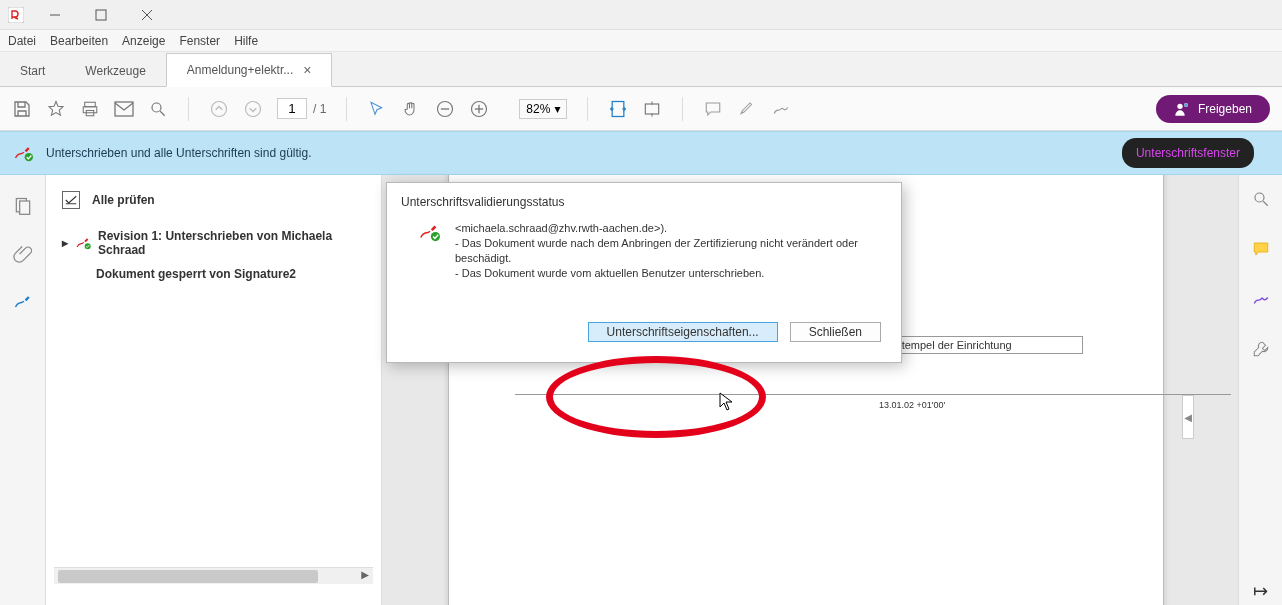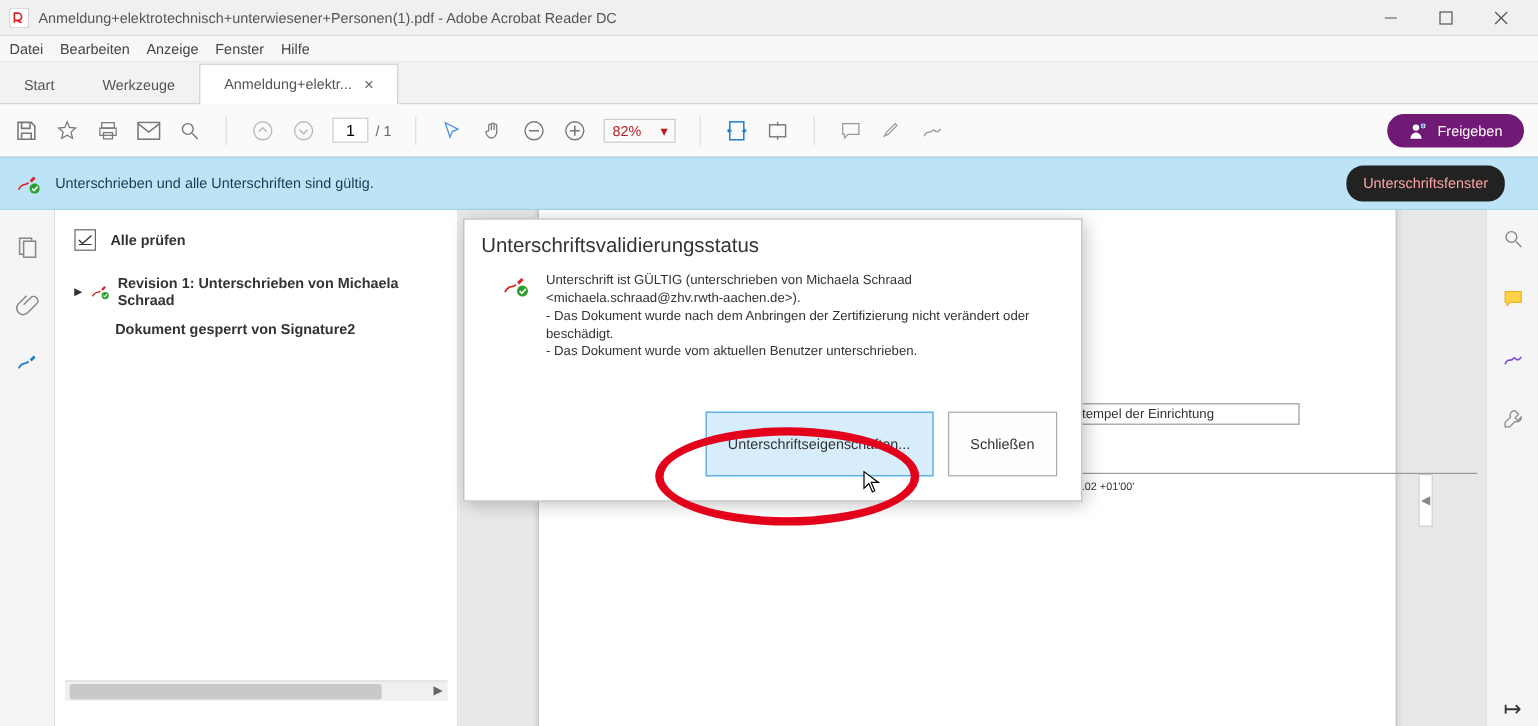--- a/index.html
+++ b/index.html
@@ -63,21 +63,21 @@
       display: flex;
       align-items: center;
       padding: 0 12px;
       gap: 20px;
     }
     .tb-group { display: flex; align-items: center; gap: 14px; }
     .tb-icon { width: 20px; height: 20px; display: inline-flex; align-items: center; justify-content: center; color: #666; }
     .tb-sep { width: 1px; height: 24px; background: #ddd; }
     .page-ind { display: flex; align-items: center; gap: 6px; color: #666; }
     .page-ind input { width: 30px; text-align: center; border: 1px solid #ccc; padding: 2px; }
-    .zoom-disp { display: flex; align-items: center; gap: 16px; color: #b91c1c; border: 1px solid #ccc; padding: 2px 6px; }
+    .zoom-disp { display: flex; align-items: center; gap: 4px; color: #000000; border: 1px solid #ccc; padding: 2px 6px; margin-left: 16px; }
     .share-btn {
       margin-left: auto;
       background: #701a75;
       color: #fff;
       padding: 6px 18px;
       border-radius: 16px;
       display: flex;
       align-items: center;
       gap: 8px;
       font-weight: 500;
@@ -91,21 +91,21 @@
       align-items: center;
       padding-left: 12px;
       gap: 12px;
     }
     .sig-banner .pen { color: #0a8a3a; }
     .sig-banner .msg { color: #1a3a50; }
     .sig-banner .panel-btn {
       margin-left: auto;
       margin-right: 28px;
       background: #222;
-      color: #fca5a5;
+      color: #d946ef;
       padding: 8px 14px;
       border-radius: 14px;
     }
     .main {
       display: flex;
       height: calc(605px - 30px - 22px - 35px - 44px - 34px);
     }
     .left-rail {
       width: 46px;
       background: #f5f5f5;
@@ -174,25 +174,25 @@
 
     .dialog {
       position: absolute;
       left: 386px; top: 182px;
       width: 516px;
       background: #fff;
       border: 1px solid #b9b9b9;
       box-shadow: 3px 3px 14px rgba(0,0,0,0.25);
       z-index: 50;
     }
-    .dialog .dlg-title { padding: 12px 14px 8px 14px; color: #333; font-size: 17px; }
+    .dialog .dlg-title { padding: 12px 14px 8px 14px; color: #333; font-size: 12px; }
     .dialog .dlg-body { display:flex; gap: 14px; padding: 4px 18px 36px 30px; font-size:11px; color:#333; line-height:1.35; }
     .dialog .dlg-btns { display:flex; gap:12px; justify-content:flex-end; padding: 6px 20px 20px 20px; }
     .dlg-btn {
-      border:1px solid #aaa; background:#fdfdfd; padding:19px 18px; font-size:12px; color:#333;text-align:center;
+      border:1px solid #aaa; background:#fdfdfd; padding:2px 18px; font-size:12px; color:#333;text-align:center;
     }
     .dlg-btn.primary { border:1px solid #4aa3e0; background:#d8edfb; }
 
     .red-ring {
       position:absolute;
       left: 546px; top: 522px;
       width: 220px; height: 82px;
       border: 7px solid #e2001a;
       border-radius: 50%;
       z-index: 60;
@@ -209,21 +209,20 @@
 </head>
 <body>
 
 <div class="titlebar">
   <span class="app-icon">
     <svg viewBox="0 0 16 16" width="16" height="16">
         <rect width="16" height="16" rx="2" fill="#fff" stroke="#c2c2c2"></rect>
         <path d="M4 12 V4 h3 a3 3 0 0 1 0 6 H4 M6 10 l4 2" stroke="#d22" stroke-width="1.4" fill="none"></path>
       </svg>
   </span>
-  <span class="title">Anmeldung+elektrotechnisch+unterwiesener+Personen(1).pdf - Adobe Acrobat Reader DC</span>
   <div class="win-controls">
     <div class="win-btn">
         <svg width="12" height="12">
           <line x1="1" y1="6" x2="11" y2="6" stroke="#555" stroke-width="1"></line>
         </svg>
       </div>
     <div class="win-btn">
         <svg width="12" height="12">
           <rect x="1" y="1" width="10" height="10" fill="none" stroke="#555" stroke-width="1"></rect>
         </svg>
@@ -488,21 +487,20 @@
   <div class="dlg-body">
     <span>
       <svg width="24" height="22" viewBox="0 0 24 24">
           <path d="M3 18c4-8 7-3 10-7" fill="none" stroke="#d22" stroke-width="1.6"></path>
           <path d="M14 9l4-4 2 2-4 4z" fill="#d22"></path>
           <circle cx="19" cy="17" r="5" fill="#2ca02c"></circle>
           <path d="M16.5 17l2 2 3.5-4" fill="none" stroke="#fff" stroke-width="1.6"></path>
         </svg>
     </span>
     <div>
-      <div>Unterschrift ist GÜLTIG (unterschrieben von Michaela Schraad</div>
       <div>&lt;michaela.schraad@zhv.rwth-aachen.de&gt;).</div>
       <div>- Das Dokument wurde nach dem Anbringen der Zertifizierung nicht verändert oder beschädigt.</div>
       <div>- Das Dokument wurde vom aktuellen Benutzer unterschrieben.</div>
     </div>
   </div>
   <div class="dlg-btns">
     <button class="dlg-btn primary">Unterschriftseigenschaften...</button>
     <button class="dlg-btn">Schließen</button>
   </div>
 </div>

